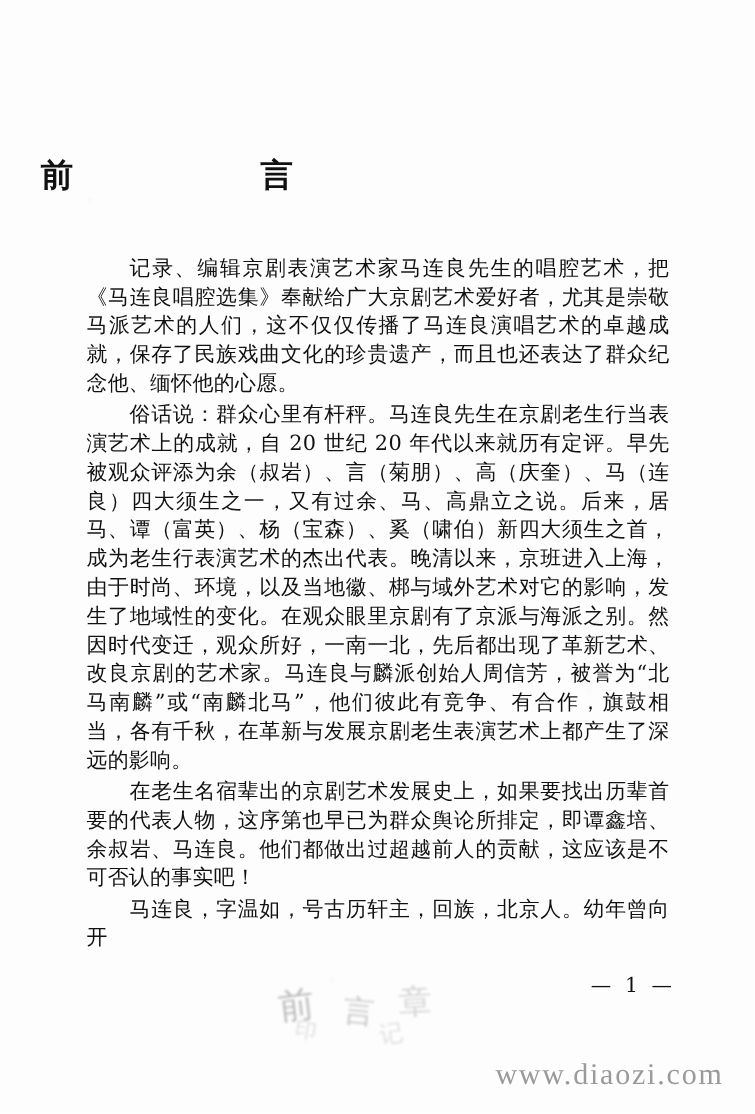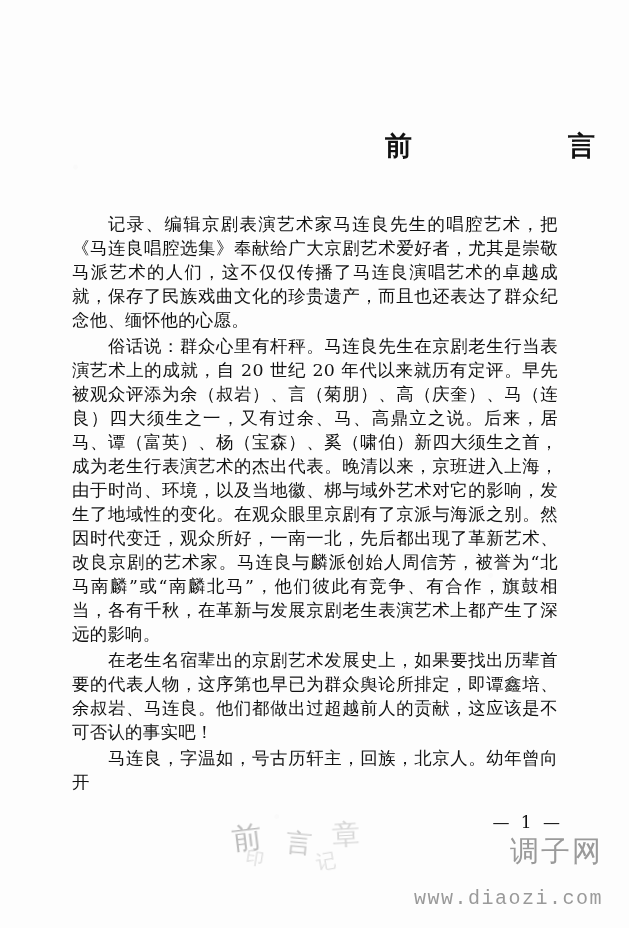--- a/index.html
+++ b/index.html
@@ -35,21 +35,21 @@
       radial-gradient(circle at 78% 62%, rgba(0,0,0,0.012) 0 2px, transparent 3px),
       radial-gradient(circle at 44% 88%, rgba(0,0,0,0.010) 0 2px, transparent 3px);
     pointer-events: none;
   }
 
   .title {
     position: absolute;
     top: 128px;
     left: 0;
     width: 629px;
-    text-align: right;
+    text-align: left;
     font-size: 27px;
     letter-spacing: 34px;
     text-indent: 34px;
     font-weight: 700;
     font-family: Liberation Serif, serif;
     color: #111111;
   }
 
   .body-text {
     position: absolute;
@@ -108,23 +108,23 @@
     bottom: 56px;
     font-size: 29px;
     color: #9a9a9a;
     font-family: "DejaVu Sans", "Liberation Sans", sans-serif;
     letter-spacing: 2px;
   }
   .watermark-url {
     position: absolute;
     right: 26px;
     bottom: 18px;
-    font-size: 20px;
+    font-size: 25px;
     color: #9a9a9a;
-    font-family: Liberation Mono, monospace;
+    font-family: Liberation Serif, serif;
     letter-spacing: 1.5px;
   }
 </style>
 </head>
 <body>
 
 <div class="page">
 
   <div class="title">前　　言</div>
 
@@ -138,17 +138,16 @@
   <div class="smudge">
     <span class="sm1">前</span>
     <span class="sm2">言</span>
     <span class="sm3">章</span>
     <span class="sm4">印</span>
     <span class="sm5">记</span>
   </div>
 
   <div class="page-number">— 1 —</div>
 
-  <div class="watermark">调子网</div>
 
   <div class="watermark-url">www.diaozi.com</div>
 
 </div>
 
 </body></html>

